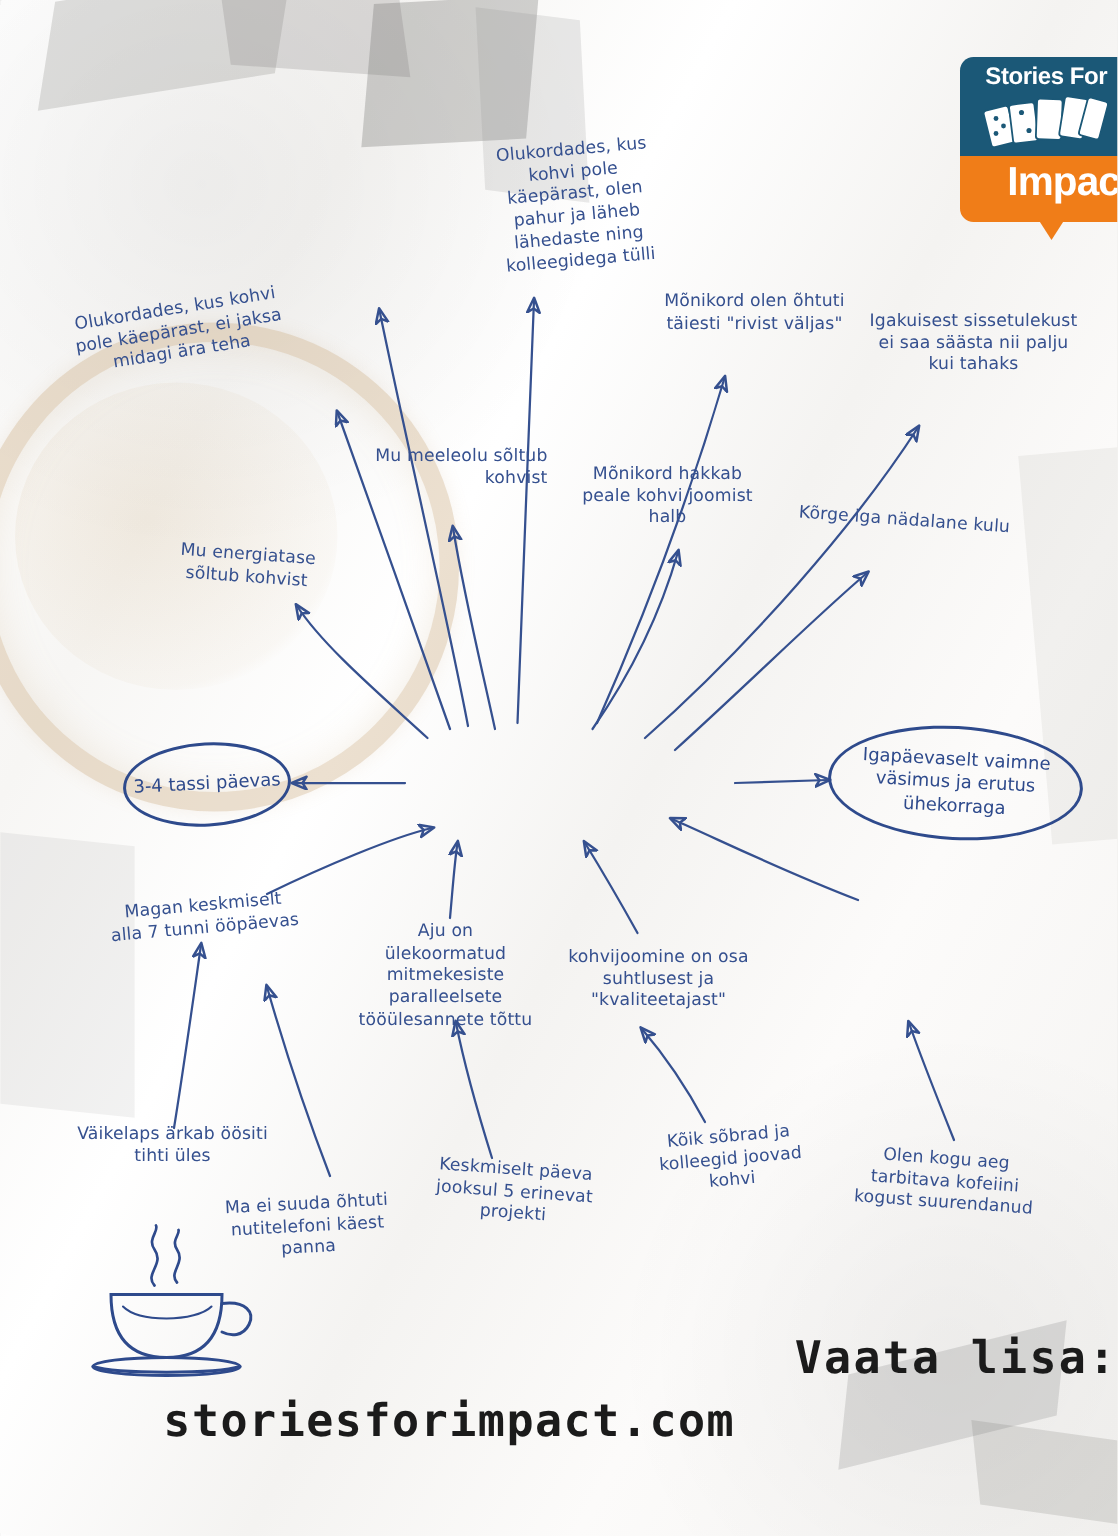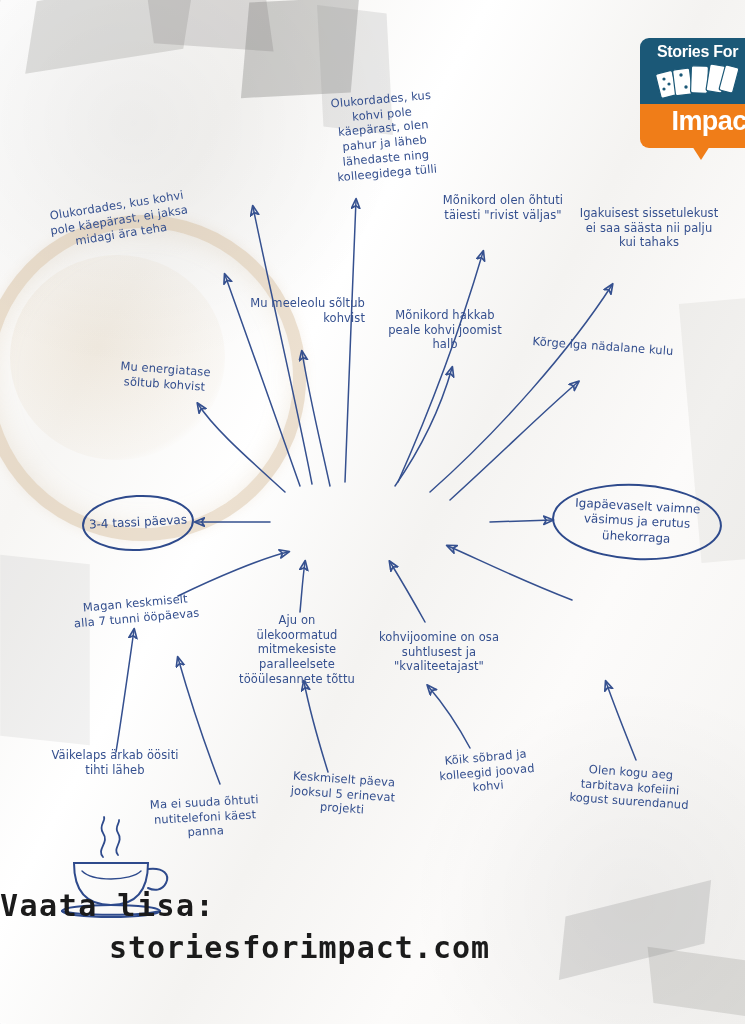--- a/index.html
+++ b/index.html
@@ -103,21 +103,21 @@
     display:flex;align-items:center;justify-content:center;
     color:#2e4a8c;font-size:12.5px;line-height:1.32;text-align:center;
     font-family:"DejaVu Sans", sans-serif;
     background:rgba(255,255,255,0.2);
   }
   .central span{display:block;padding:0 6px;}
 
   svg.links{position:absolute;left:0;top:0;width:745px;height:1024px;pointer-events:none;}
 
   .footer1{
-    position:absolute;left:0;top:888px;width:745px;text-align:left;
+    position:absolute;left:0;top:888px;width:745px;text-align:right;
     font-family:"DejaVu Sans Mono", monospace;
     font-size:30px;font-weight:bold;letter-spacing:1.5px;color:#1b1b1b;
   }
   .footer2{
     position:absolute;left:0;top:930px;width:599px;text-align:center;
     font-family:"DejaVu Sans Mono", monospace;
     font-size:30px;font-weight:bold;letter-spacing:1px;color:#1b1b1b;
   }
   .cup{position:absolute;left:48px;top:815px;}
   .rot-a{transform:rotate(-9deg);}
@@ -225,21 +225,21 @@
 
   <div class="node rot-c" style="left:528px;top:339px;width:150px;">Kõrge iga nädalane kulu</div>
 
   <div class="node rot-b" style="left:72px;top:596px;width:128px;">Magan keskmiselt alla 7 tunni ööpäevas</div>
 
   <div class="node" style="left:374px;top:630px;width:130px;">kohvijoomine on osa suhtlusest ja "kvaliteetajast"</div>
 
   <div class="node" style="left:238px;top:613px;width:118px;">Aju on ülekoormatud mitmekesiste paralleelsete tööülesannete tõttu</div>
 
 
-  <div class="node" style="left:45px;top:748px;width:140px;">Väikelaps ärkab öösiti tihti läheb</div>
+  <div class="node" style="left:45px;top:748px;width:140px;">Väikelaps ärkab öösiti tihti üles</div>
 
   <div class="node rot-d" style="left:140px;top:795px;width:130px;">Ma ei suuda õhtuti nutitelefoni käest panna</div>
 
   <div class="node rot-c" style="left:278px;top:772px;width:130px;">Keskmiselt päeva jooksul 5 erinevat projekti</div>
 
   <div class="node rot-b" style="left:428px;top:750px;width:118px;">Kõik sõbrad ja kolleegid joovad kohvi</div>
 
   <div class="node rot-c" style="left:566px;top:765px;width:128px;">Olen kogu aeg tarbitava kofeiini kogust suurendanud</div>
 
   <svg class="cup" width="130" height="110" viewBox="0 0 130 110">

